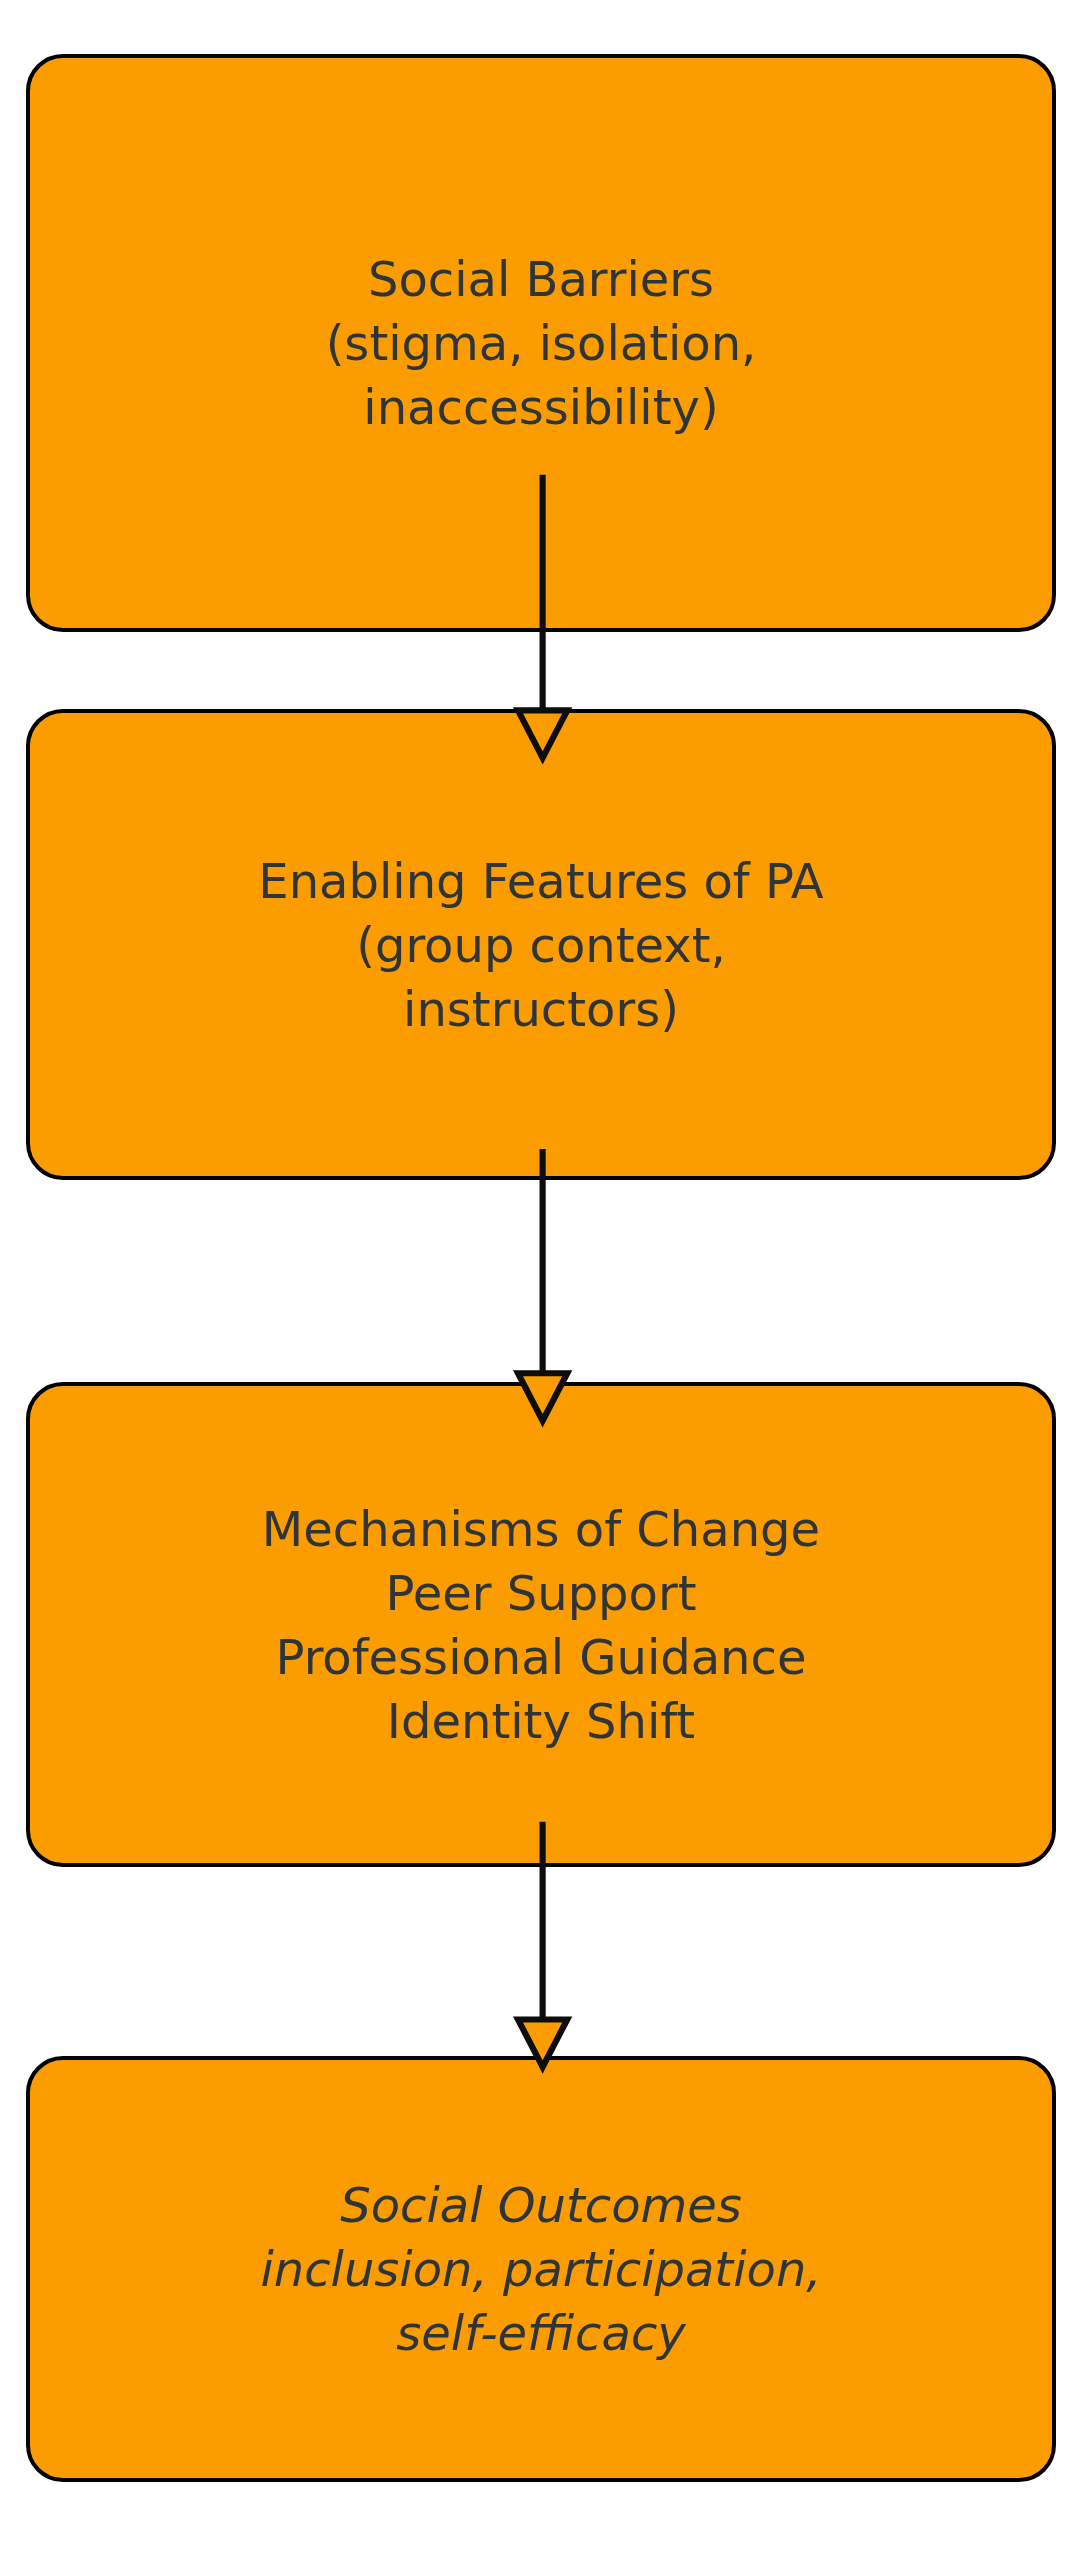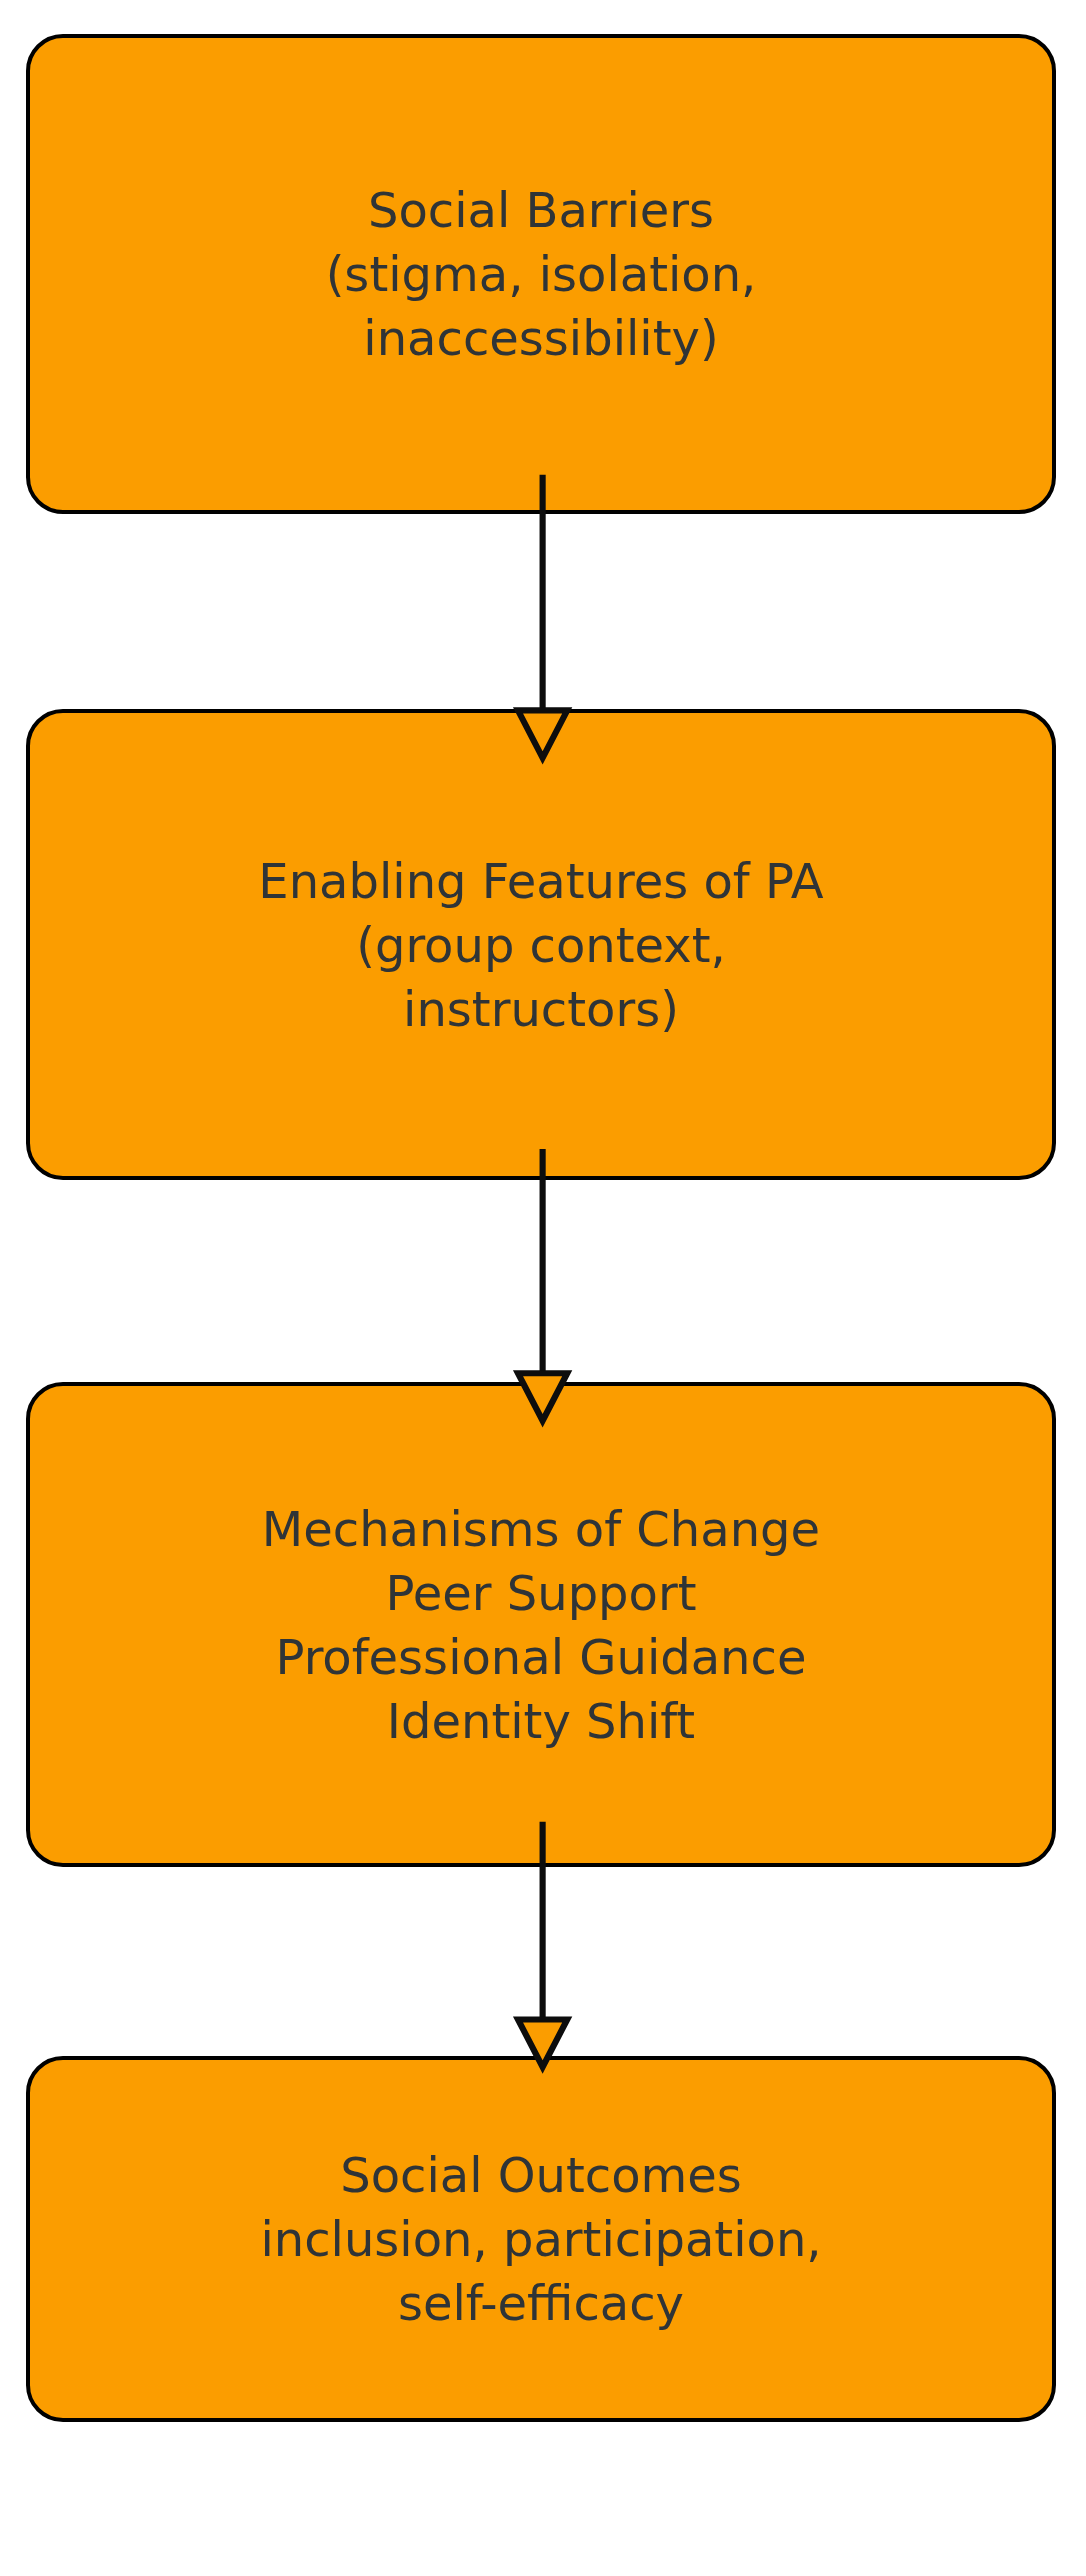--- a/index.html
+++ b/index.html
@@ -35,24 +35,24 @@
     text-align: center;
     color: #2f3437;
     font-family: "DejaVu Sans", sans-serif;
     font-size: 48px;
     line-height: 64px;
     font-weight: 400;
     letter-spacing: 0px;
     white-space: pre-line;
     padding: 0 17.6px;
   }
-  #node-1 { top: 34px;   height: 480px; }
+  #node-1 { top: 54px;   height: 578px; }
   #node-2 { top: 709px;  height: 471px; }
   #node-3 { top: 1382px; height: 485px; }
-  #node-4 { top: 2056px; height: 366px; }
+  #node-4 { top: 2056px; height: 426px; font-style: italic; }
 
   .edge {
     position: absolute;
     left: 0;
     top: 0;
     width: 1087px;
     height: 2576px;
     z-index: 2;
     pointer-events: none;
   }

